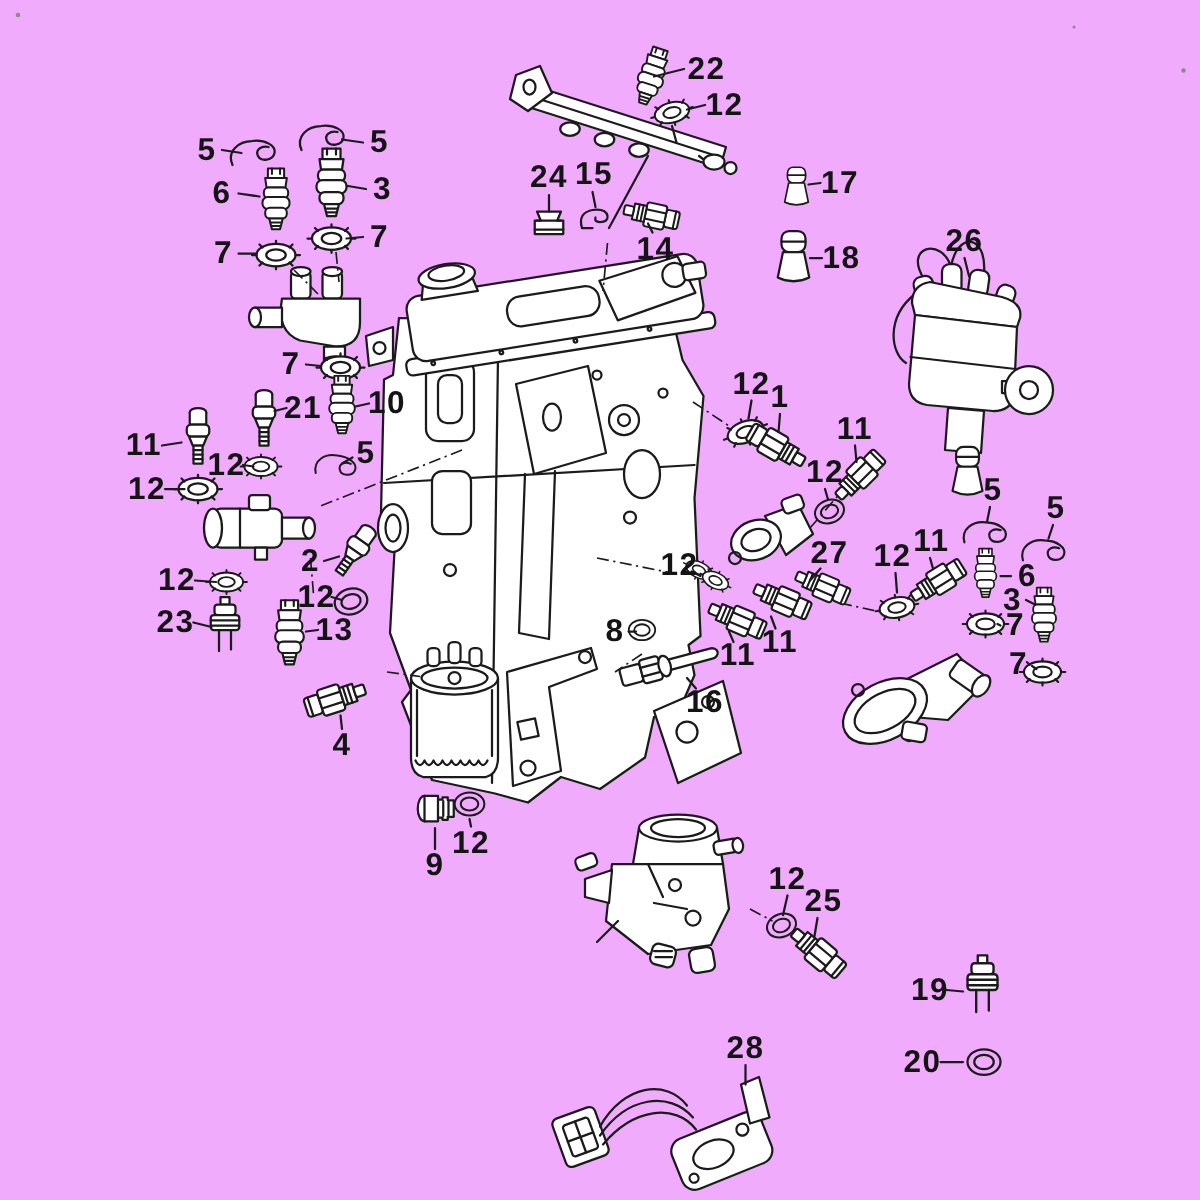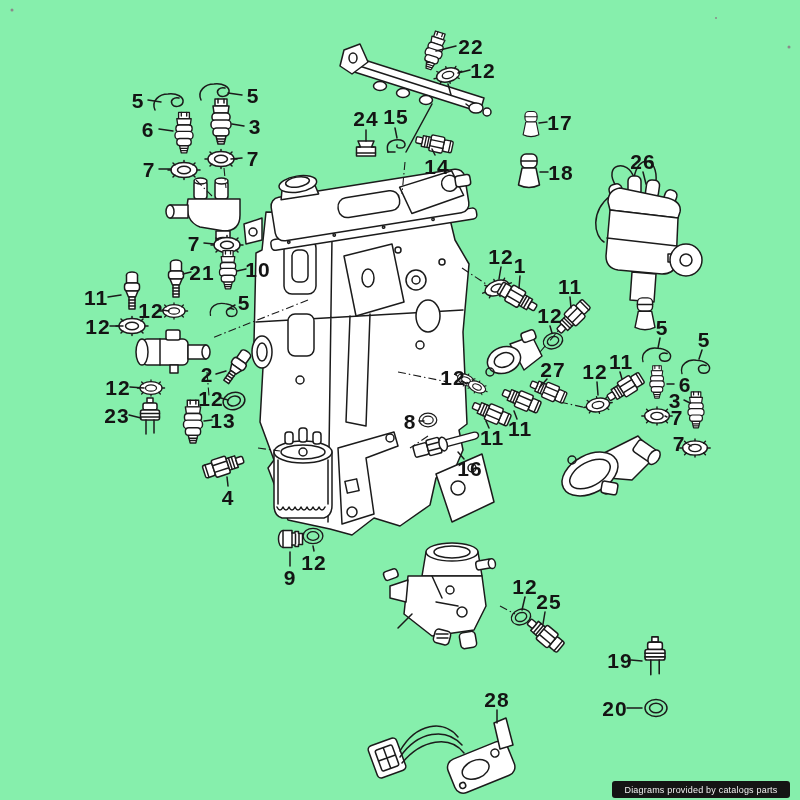--- a/index.html
+++ b/index.html
@@ -1,17 +1,17 @@
 <!DOCTYPE html>
 <html><head>
 <meta charset="utf-8">
 <style>
   :root{ --ink:#1b1b1b; }
   html,body{ margin:0; padding:0; background:#fff; }
-  .stage{ position:relative; width:800px; height:800px; background:#86efac; overflow:hidden;
+  .stage{ position:relative; width:800px; height:800px; background:#f0abfc; overflow:hidden;
           font-family:"Liberation Sans", sans-serif; }
   svg{ position:absolute; left:0; top:0; }
   .ln{ fill:none; stroke:var(--ink); stroke-width:1.5; stroke-linecap:round; stroke-linejoin:round; }
   .fw{ fill:#fff; stroke:var(--ink); stroke-width:1.5; stroke-linecap:round; stroke-linejoin:round; }
   .dashdot{ fill:none; stroke:var(--ink); stroke-width:1.1; stroke-dasharray:8 3 1.5 3; }
   .leader{ stroke:var(--ink); stroke-width:1.5; stroke-linecap:round; }
   .num{ font-family:"Liberation Sans", sans-serif; font-size:21px; font-weight:600;
         fill:#141414; text-anchor:middle; dominant-baseline:central; letter-spacing:1px; }
   .watermark{ position:absolute; left:612px; top:781px; width:178px; height:17px;
               background:#141414; border-radius:3px; display:flex; align-items:center;
@@ -547,17 +547,14 @@
           <line x1="627" y1="708" x2="642" y2="708" class="leader"></line>
           <text x="615" y="708" class="num">20</text>
         </g>
         <g>
           <line x1="497" y1="710" x2="497" y2="723" class="leader"></line>
           <text x="497" y="699" class="num">28</text>
         </g>
       </g>
 </svg>
 
-<div class="watermark">
-  <span>Diagrams provided by catalogs parts</span>
+
 </div>
 
-</div>
-
 </body></html>

